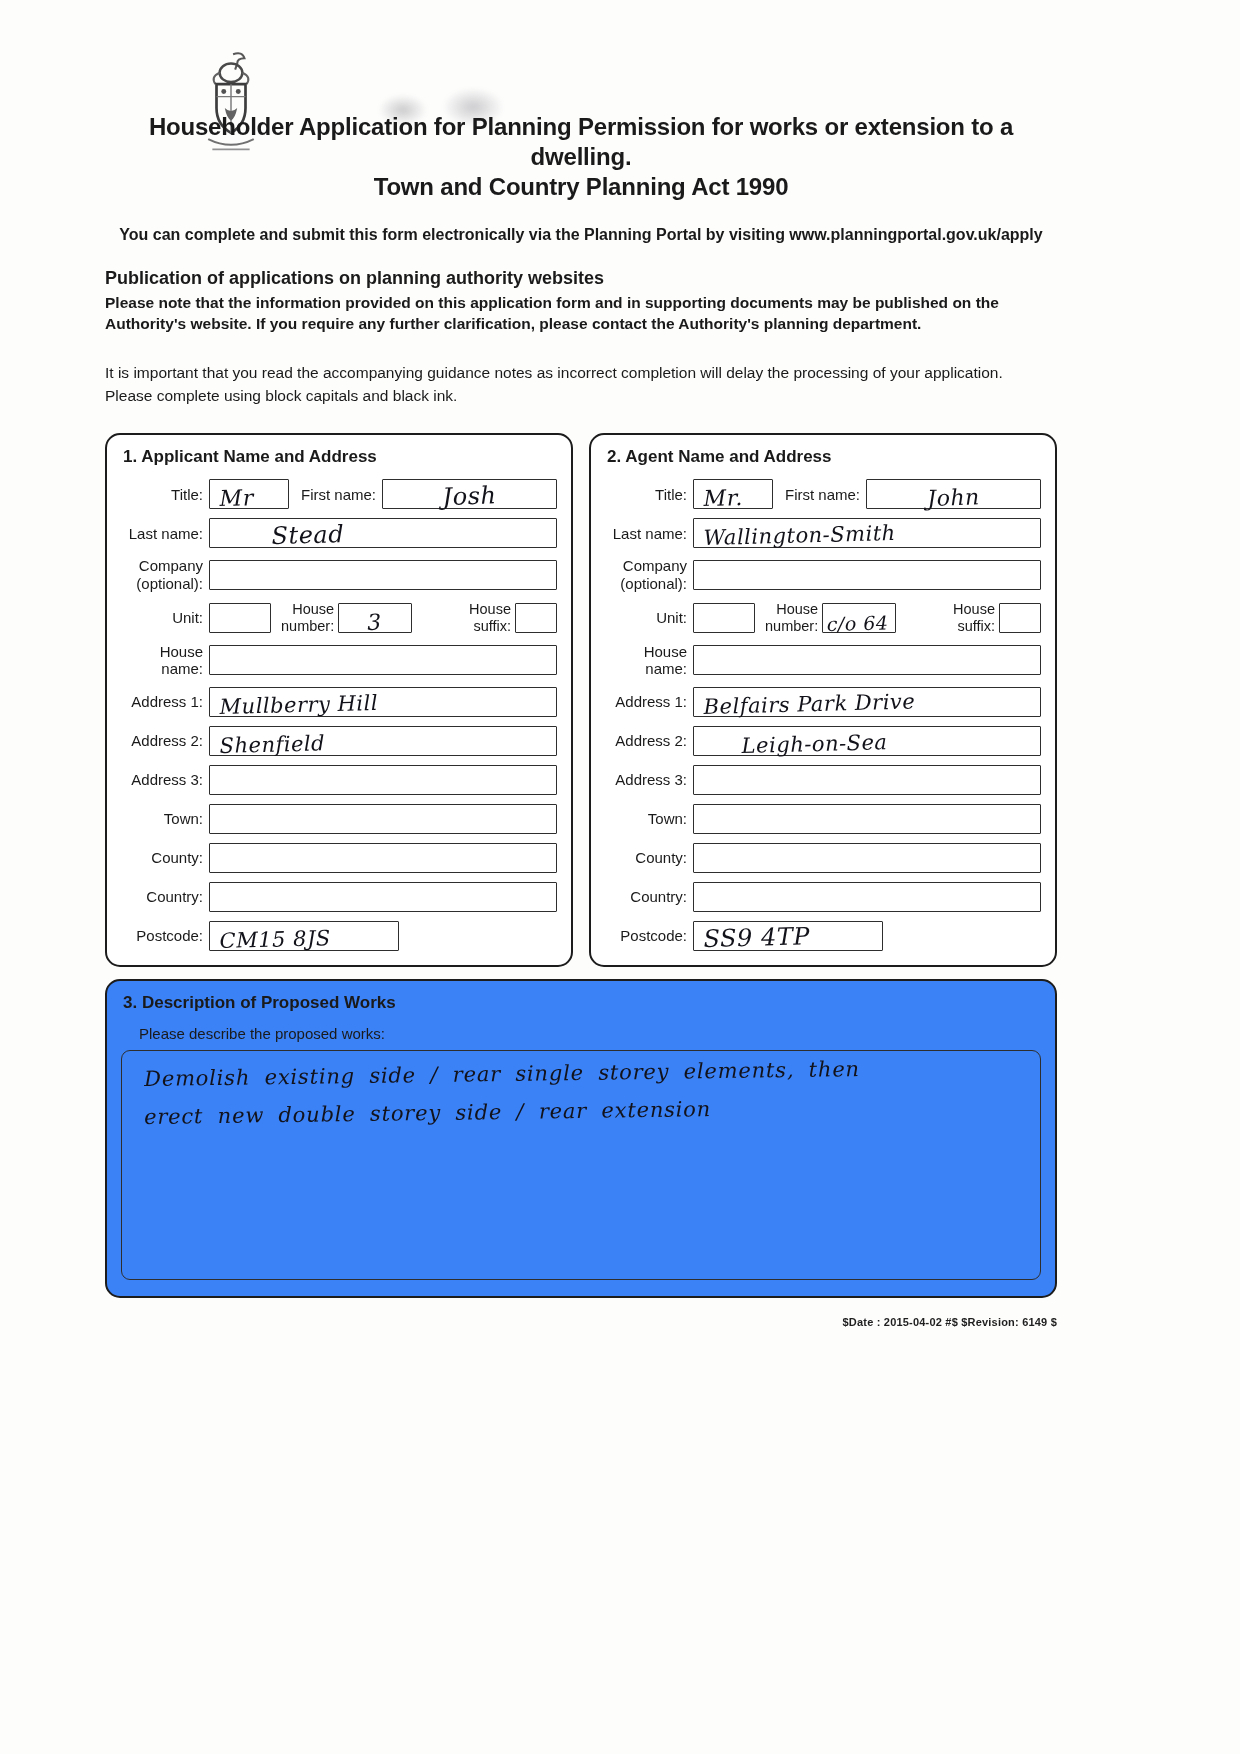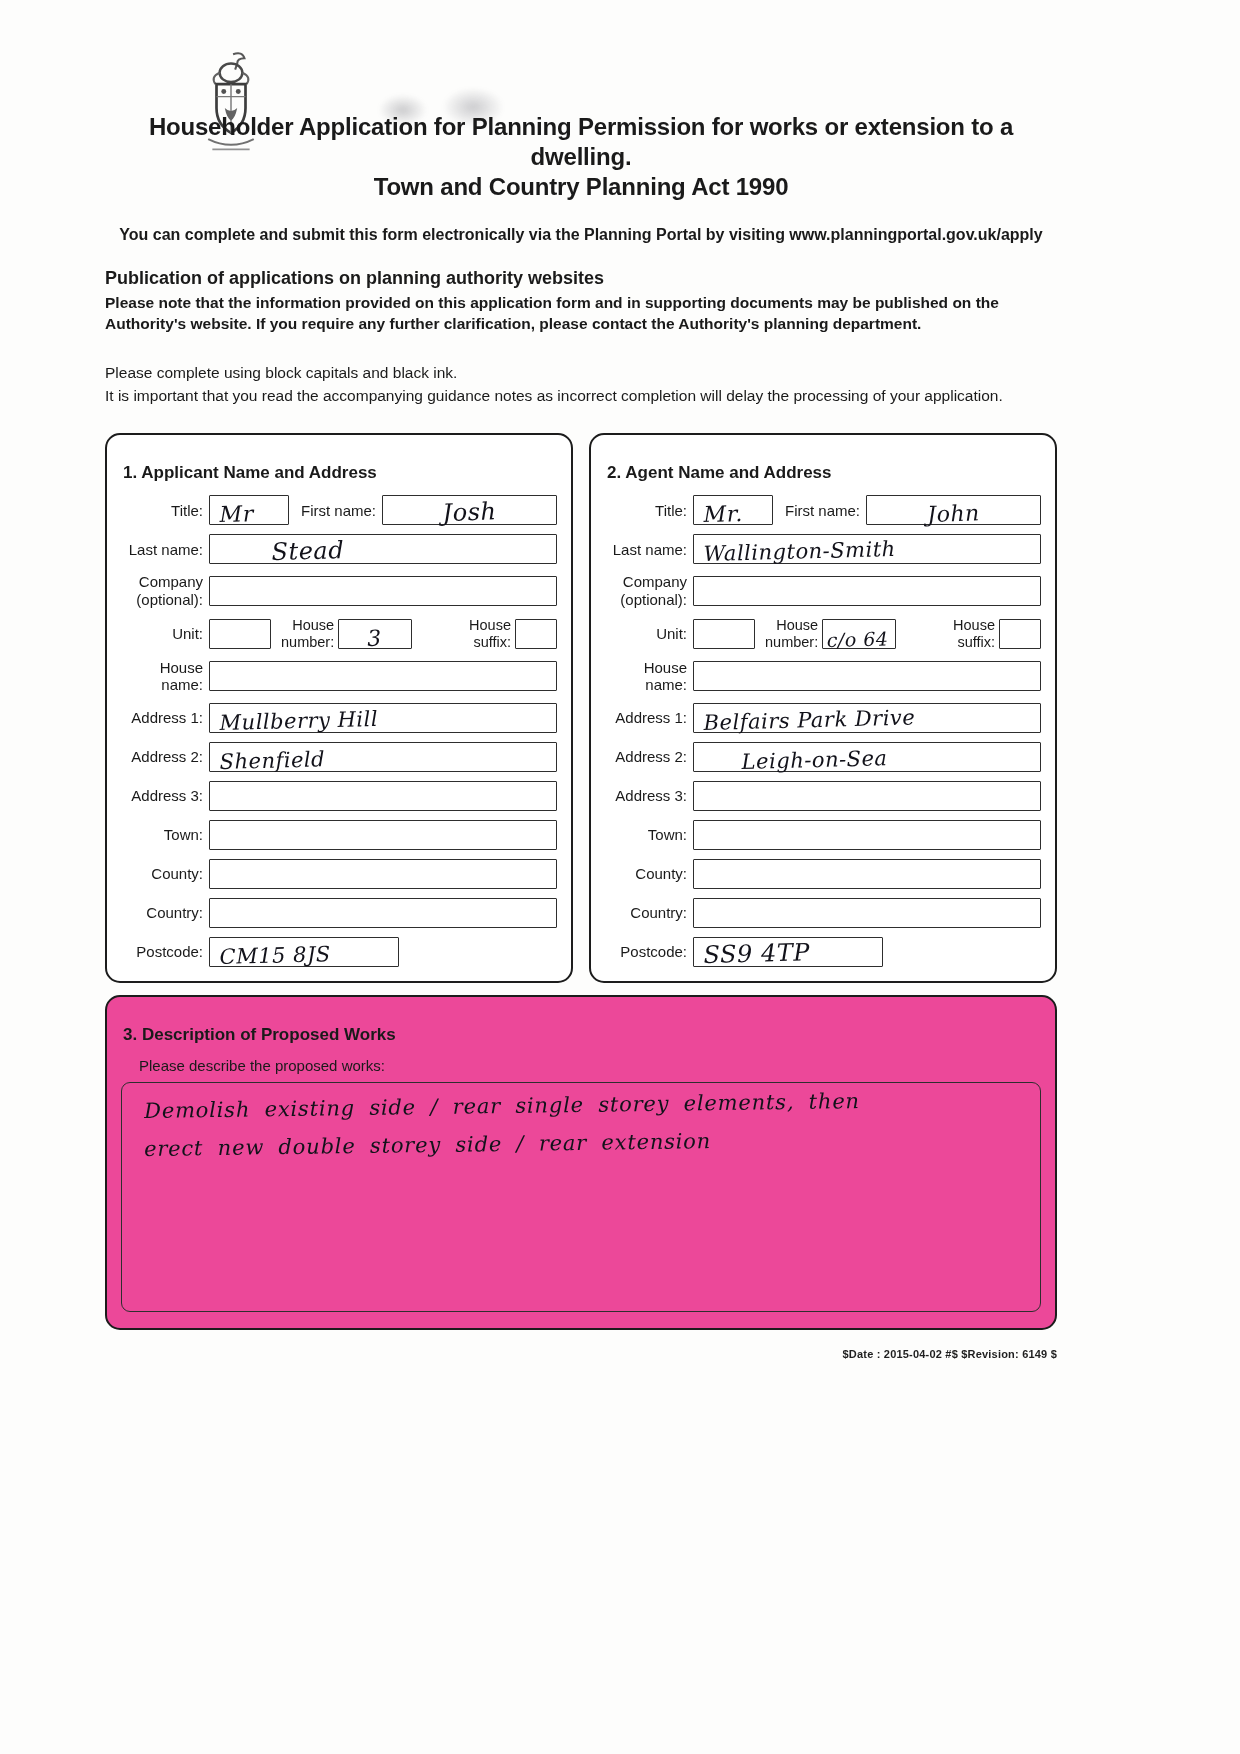--- a/index.html
+++ b/index.html
@@ -18,39 +18,39 @@
   .content { position:absolute; left:105px; top:0; width:952px; }
 
   .title { margin-top:112px; text-align:center; font-size:24px; font-weight:600; line-height:1.25; letter-spacing:-0.2px; }
   .portal-note { margin-top:24px; text-align:center; font-weight:700; font-size:16px; }
   .pub-heading { margin-top:24px; font-weight:700; font-size:18px; }
   .pub-body { margin-top:4px; font-weight:700; font-size:15.5px; line-height:1.35; width:920px; }
   .instructions { margin-top:26px; font-size:15.5px; line-height:1.5; }
 
   .boxes-row { margin-top:26px; display:flex; gap:16px; }
   .panel { width:468px; border:2.6px solid #1c1c1c; border-radius:15px; padding:10px 14px 12px; background:#fff; }
-  .panel-title { font-size:17px; font-weight:700; margin:18px 0 12px 2px; }
+  .panel-title { font-size:17px; font-weight:700; margin:2px 0 12px 2px; }
 
   .frow { display:flex; align-items:center; margin-bottom:9px; }
   .flabel { flex:0 0 88px; font-size:15px; padding-right:6px; line-height:1.15;text-align:right; }
   .flabel.midlbl { flex:0 0 auto; white-space:nowrap; padding:0 6px 0 12px; }
   .flabel.trilbl { flex:0 0 62px; font-size:14.5px; padding-left:10px; padding-right:4px; }
   .flabel.pushright { margin-left:auto; }
   .fbox { border:1.6px solid #2e2e2e; height:30px; background:#fff; position:relative; border-radius:1px; }
   .fbox.grow { flex:1; }
   .w-title { width:80px; } .w-unit { width:62px; } .w-hnum { width:74px; } .w-hsuf { width:42px; } .w-postcode { width:190px; }
 
   .hw { font-family:"DejaVu Serif", serif; font-style:italic; color:#12121a; position:absolute; bottom:-3px; left:10px;
         font-size:22px; white-space:nowrap; transform:rotate(-1.5deg); transform-origin:left bottom; letter-spacing:.5px; }
   .hw.c  { left:50%; transform:translateX(-50%) rotate(-2deg); }
   .hw.lg { font-size:24px; }
   .hw.md { font-size:21px; }
   .hw.sm { font-size:19px; }
 
-  .works-panel { margin-top:12px; border:2.6px solid #1c1c1c; border-radius:15px; padding:10px 14px 16px; background:#ec4899; }
+  .works-panel { margin-top:12px; border:2.6px solid #1c1c1c; border-radius:15px; padding:10px 14px 16px; background:#3b82f6; }
   .works-prompt { font-size:15px; margin:6px 0 8px 18px; }
   .works-box { border:1.8px solid #2e2e2e; border-radius:9px; height:230px; padding:16px 22px; }
   .hw-line { font-family:"DejaVu Serif", serif; font-style:italic; font-size:21px; color:#12121a; letter-spacing:.8px;
              word-spacing:7px; transform:rotate(-.8deg); transform-origin:left top; margin-bottom:14px; white-space:nowrap; }
 
   .footer-rev { margin-top:18px; text-align:right; font-size:11px; font-weight:700; color:#1f1f1f; letter-spacing:.2px; }
 </style>
 </head>
 <body>
 
@@ -78,22 +78,22 @@
       <div>Householder Application for Planning Permission for works or extension to a dwelling.</div>
       <div>Town and Country Planning Act 1990</div>
     </div>
 
     <div class="portal-note">You can complete and submit this form electronically via the Planning Portal by visiting www.planningportal.gov.uk/apply</div>
 
     <div class="pub-heading">Publication of applications on planning authority websites</div>
     <div class="pub-body">Please note that the information provided on this application form and in supporting documents may be published on the Authority's website. If you require any further clarification, please contact the Authority's planning department.</div>
 
     <div class="instructions">
+      <div>It is important that you read the accompanying guidance notes as incorrect completion will delay the processing of your application.</div>
       <div>Please complete using block capitals and black ink.</div>
-      <div>It is important that you read the accompanying guidance notes as incorrect completion will delay the processing of your application.</div>
     </div>
 
     <div class="boxes-row">
 
       <section class="panel">
         <h2 class="panel-title">1. Applicant Name and Address</h2>
 
         <div class="frow">
           <span class="flabel">Title:</span>
           <span class="fbox w-title">

